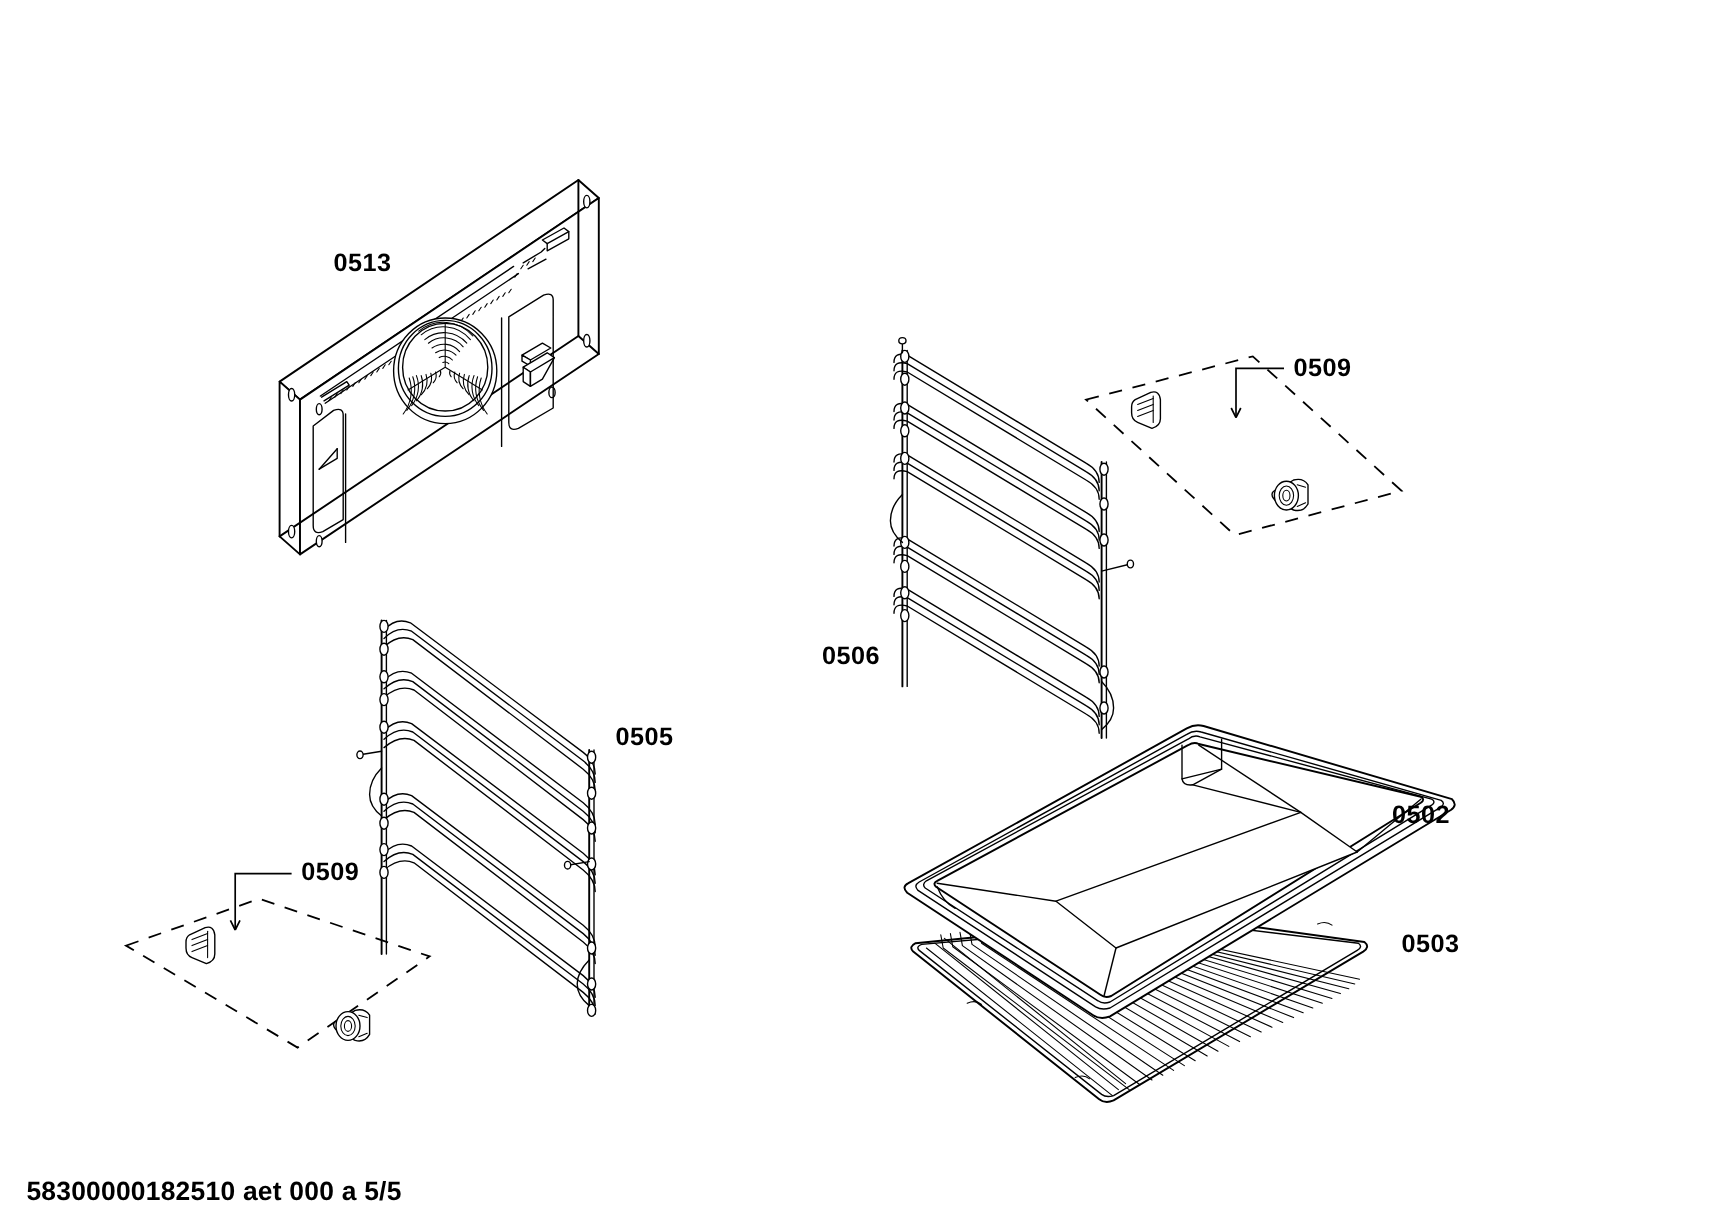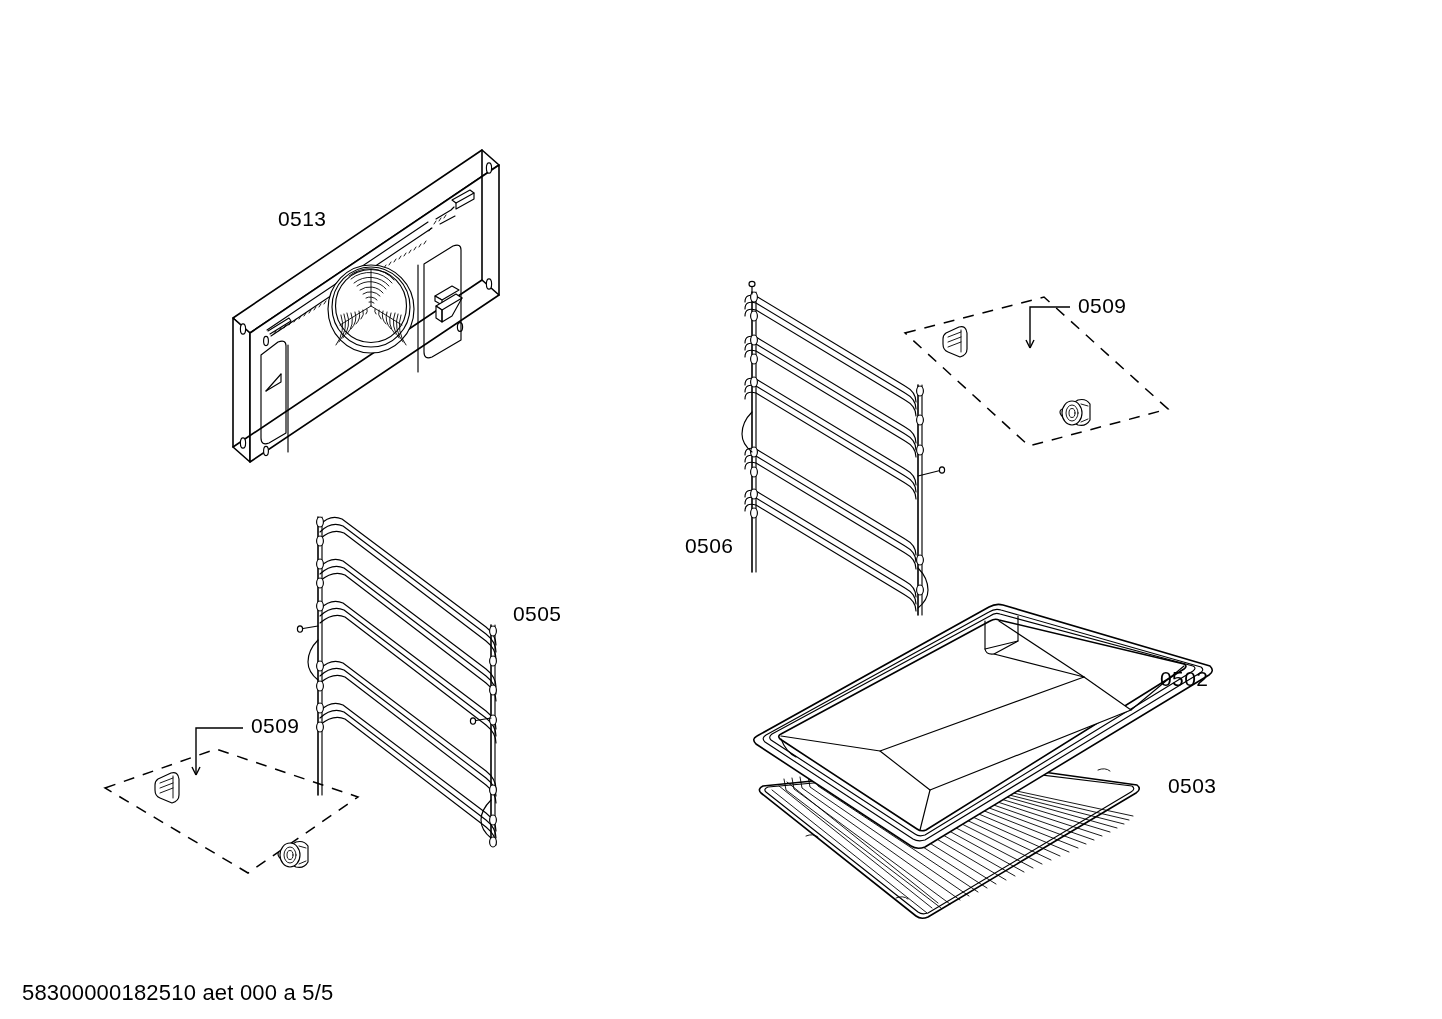--- a/index.html
+++ b/index.html
@@ -14,20 +14,21 @@
     position: relative;
     overflow: hidden;
     font-family: "Liberation Sans", sans-serif;
   }
   #diagram-root {
     position: absolute;
     left: 0;
     top: 0;
     width: 1442px;
     height: 784px;
+    font-weight: bold;
   }
   svg.sheet {
     display: block;
     width: 1442px;
     height: 1019px;
     background: #ffffff;
   }
   .ln   { fill: none; stroke: #000000; stroke-width: 1.6; stroke-linecap: round; stroke-linejoin: round; }
   .ln-t { fill: none; stroke: #000000; stroke-width: 1.15; stroke-linecap: round; stroke-linejoin: round; }
   .ln-h { fill: none; stroke: #000000; stroke-width: 0.9; stroke-linecap: round; stroke-linejoin: round; }

